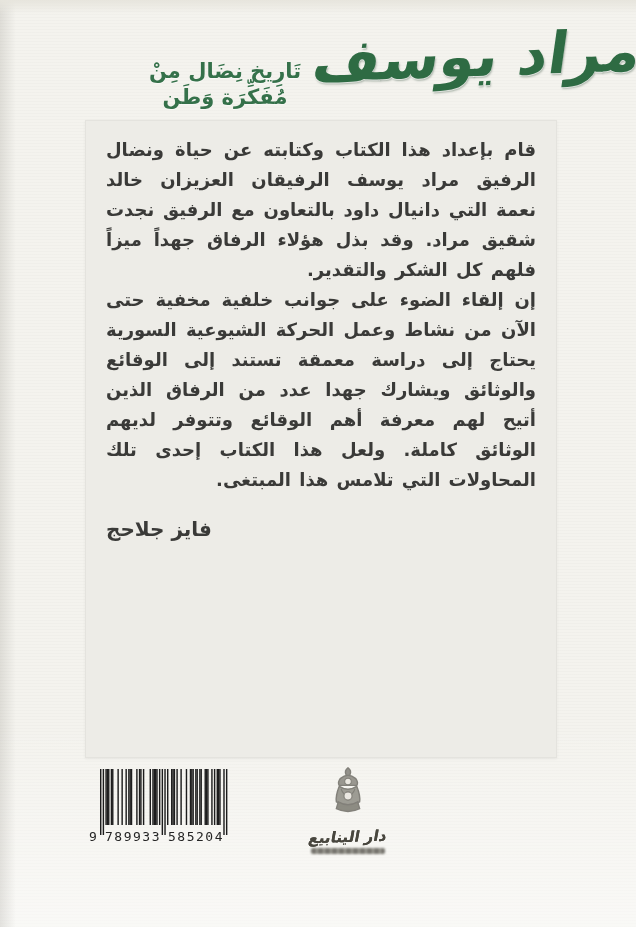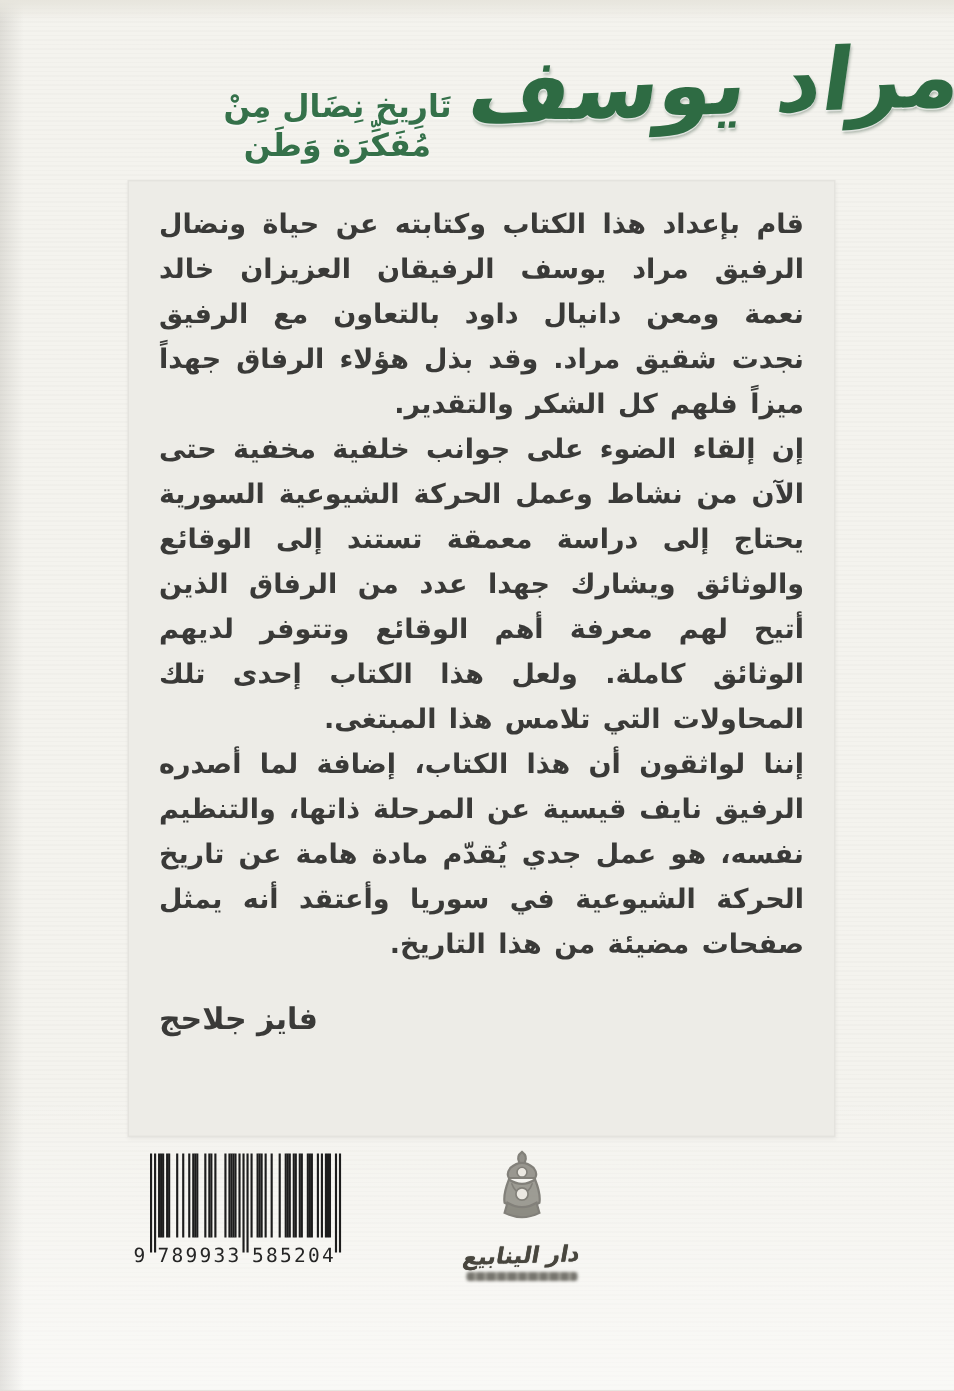--- a/index.html
+++ b/index.html
@@ -78,23 +78,22 @@
 </style>
 </head>
 <body>
 
 <div class="stage">
 
   <div class="title">مراد يوسف</div>
   <div class="subtitle">تَارِيخ نِضَال مِنْ مُفَكِّرَة وَطَن</div>
 
   <div class="synopsis">
-    <p>قام بإعداد هذا الكتاب وكتابته عن حياة ونضال الرفيق مراد يوسف الرفيقان العزيزان خالد نعمة ومعن دانيال داود بالتعاون مع الرفيق نجدت شقيق مراد. وقد بذل هؤلاء الرفاق جهداً ميزاً فلهم كل الشكر والتقدير.</p>
+    <p>قام بإعداد هذا الكتاب وكتابته عن حياة ونضال الرفيق مراد يوسف الرفيقان العزيزان خالد نعمة التي دانيال داود بالتعاون مع الرفيق نجدت شقيق مراد. وقد بذل هؤلاء الرفاق جهداً ميزاً فلهم كل الشكر والتقدير.</p>
     <p>إن إلقاء الضوء على جوانب خلفية مخفية حتى الآن من نشاط وعمل الحركة الشيوعية السورية يحتاج إلى دراسة معمقة تستند إلى الوقائع والوثائق ويشارك جهدا عدد من الرفاق الذين أتيح لهم معرفة أهم الوقائع وتتوفر لديهم الوثائق كاملة. ولعل هذا الكتاب إحدى تلك المحاولات التي تلامس هذا المبتغى.</p>
-    <p>إننا لواثقون أن هذا الكتاب، إضافة لما أصدره الرفيق نايف قيسية عن المرحلة ذاتها، والتنظيم نفسه، هو عمل جدي يُقدّم مادة هامة عن تاريخ الحركة الشيوعية في سوريا وأعتقد أنه يمثل صفحات مضيئة من هذا التاريخ.</p>
     <div class="signature">فايز جلاحج</div>
   </div>
 
   <div class="barcode">
     <svg id="barcode-svg" width="146" height="80" viewBox="0 0 146 80">
       <g id="barcode-bars" fill="#1d1d1d">
           <rect x="12.00" y="1" width="1.42" height="66"></rect>
           <rect x="14.68" y="1" width="1.42" height="66"></rect>
           <rect x="17.36" y="1" width="1.42" height="56"></rect>
           <rect x="18.70" y="1" width="1.42" height="56"></rect>

